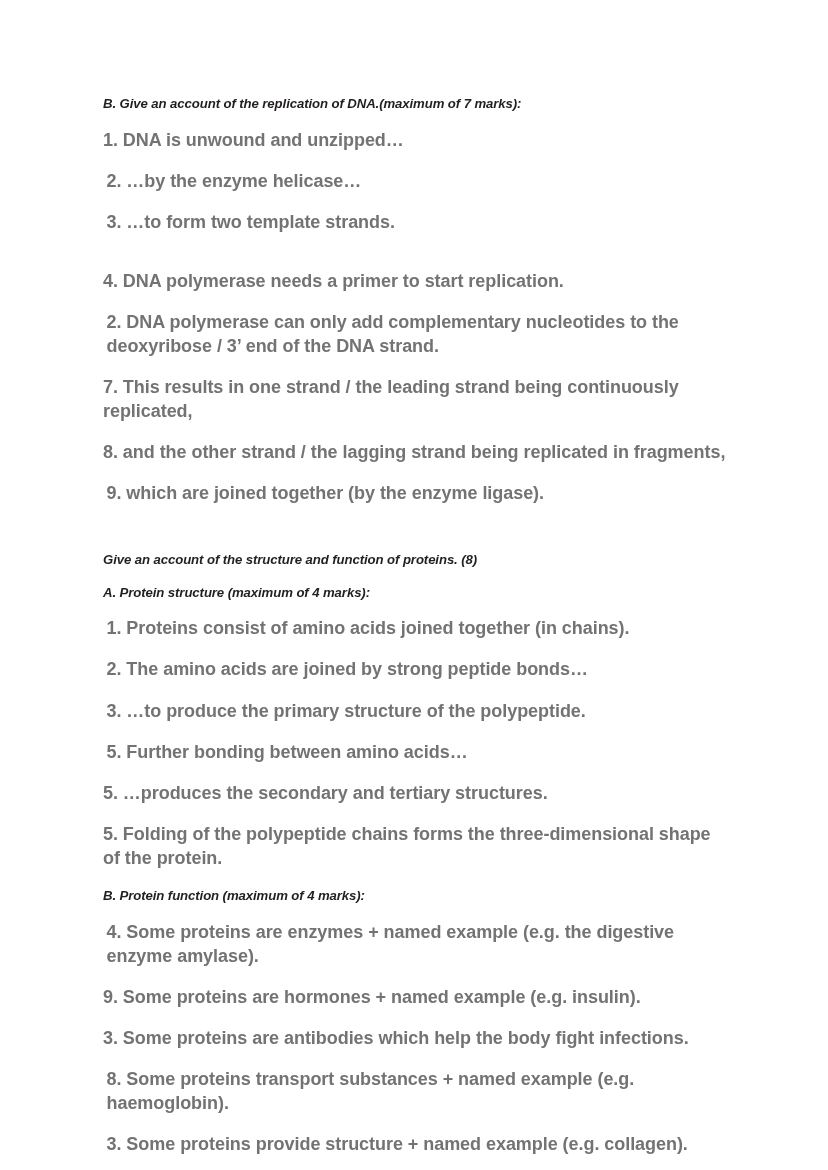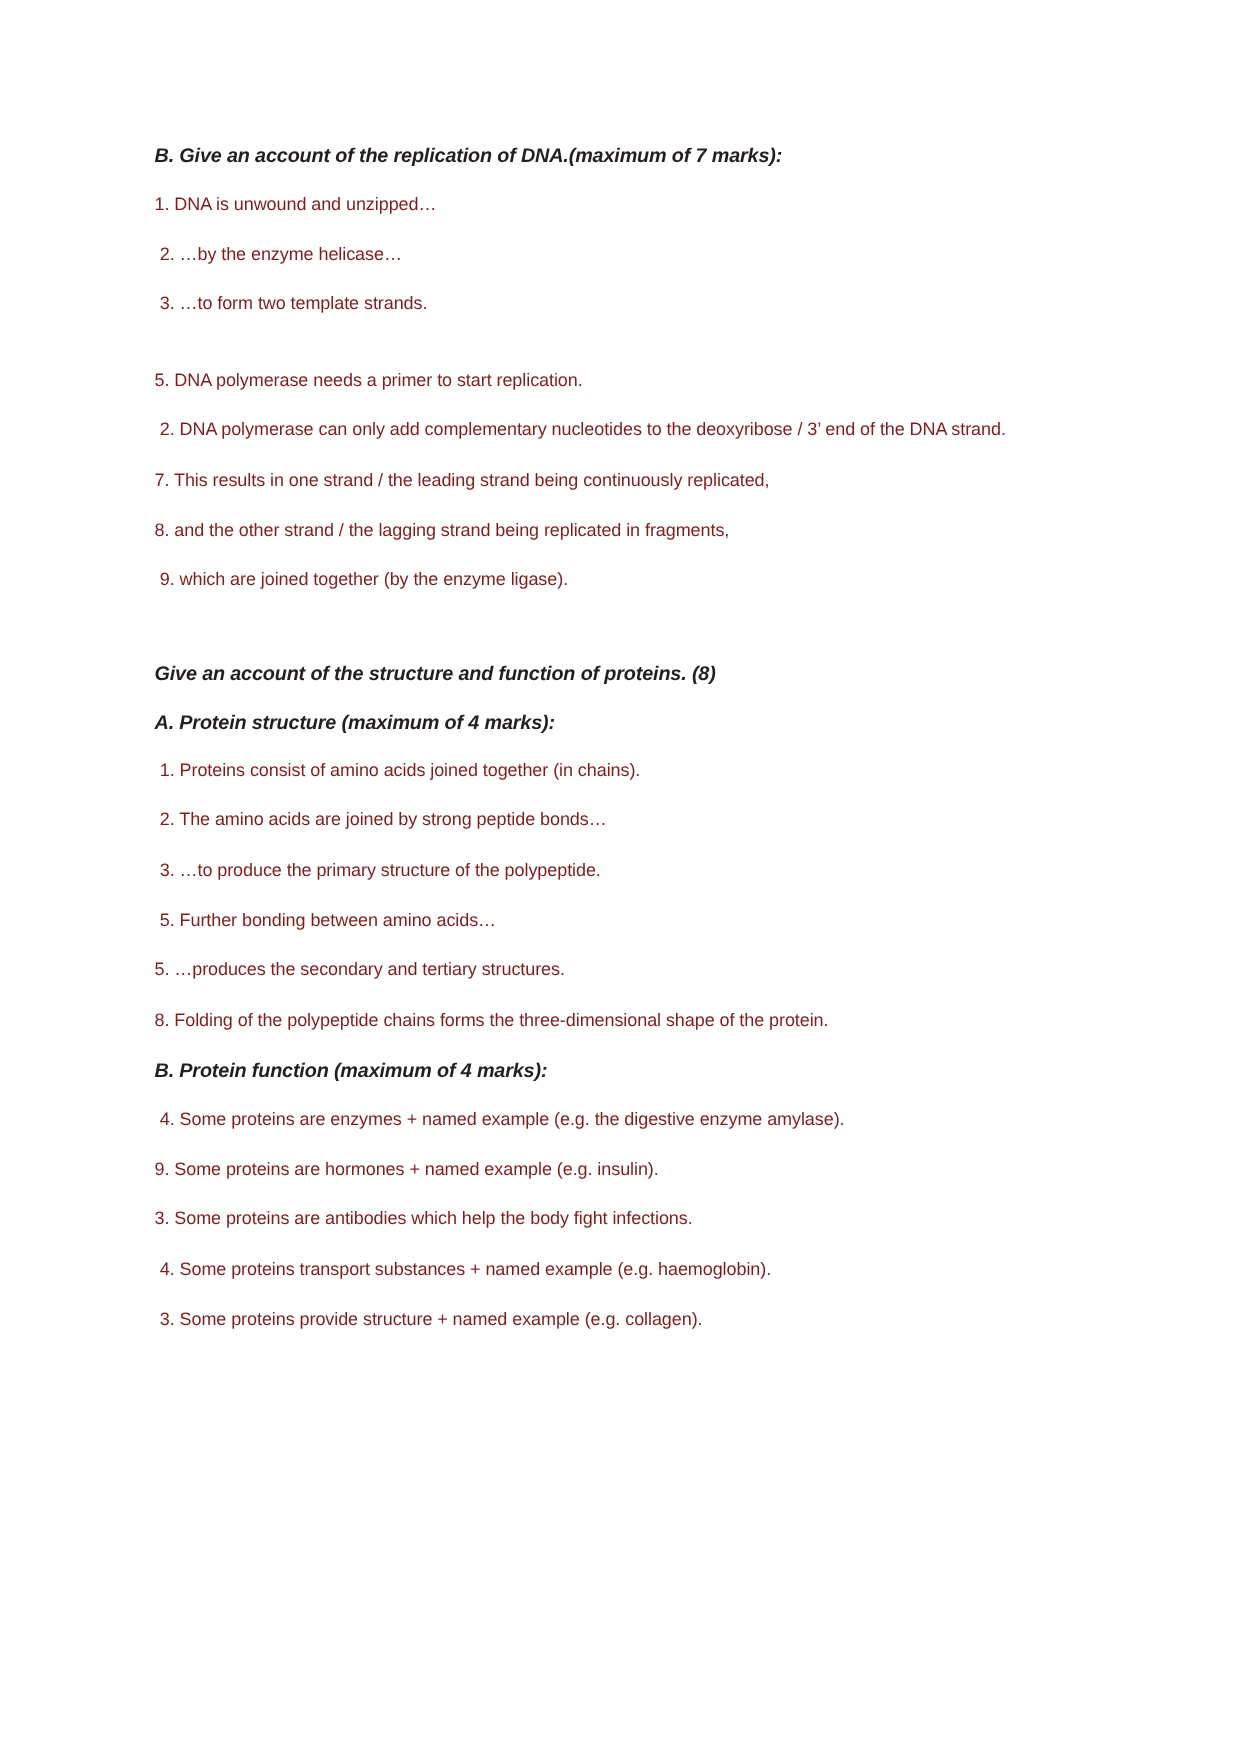--- a/index.html
+++ b/index.html
@@ -34,26 +34,26 @@
     font-weight: bold;
     font-style: italic;
     font-size: 13.2px;
     line-height: 1.25;
     letter-spacing: -0.1px;
     color: #231f20;
     margin: 0;
   }
 
   .item {
-    font-weight: normal;
+    font-weight: bold;
     font-style: normal;
-    font-size: 12px;
+    font-size: 18px;
     line-height: 1.32;
     letter-spacing: -0.05px;
-    color: #7f1d1d;
+    color: #737373;
     margin: 0;
   }
 
   
   .gap-heading-to-first { height: 16px; }
   .gap-item { height: 17.5px; }
   .gap-section { height: 46px; }
   .gap-heading-small { height: 16px; }
 
   .indent-0 { padding-left: 0px; }
@@ -75,21 +75,21 @@
       <div class="spacer gap-item"></div>
 
       <p class="item indent-1">2. …by the enzyme helicase…</p>
       <div class="spacer gap-item"></div>
 
       <p class="item indent-1">3. …to form two template strands.</p>
       <div class="spacer gap-item"></div>
 
       <div class="spacer gap-item"></div>
 
-      <p class="item indent-0">5. DNA polymerase needs a primer to start replication.</p>
+      <p class="item indent-0">4. DNA polymerase needs a primer to start replication.</p>
       <div class="spacer gap-item"></div>
 
       <p class="item indent-1">2. DNA polymerase can only add complementary nucleotides to the deoxyribose / 3’ end of the DNA strand.</p>
       <div class="spacer gap-item"></div>
 
       <p class="item indent-0">7. This results in one strand / the leading strand being continuously replicated,</p>
       <div class="spacer gap-item"></div>
 
       <p class="item indent-0">8. and the other strand / the lagging strand being replicated in fragments,</p>
       <div class="spacer gap-item"></div>
@@ -114,35 +114,35 @@
 
       <p class="item indent-1">3. …to produce the primary structure of the polypeptide.</p>
       <div class="spacer gap-item"></div>
 
       <p class="item indent-1">5. Further bonding between amino acids…</p>
       <div class="spacer gap-item"></div>
 
       <p class="item indent-0">5. …produces the secondary and tertiary structures.</p>
       <div class="spacer gap-item"></div>
 
-      <p class="item indent-0">8. Folding of the polypeptide chains forms the three-dimensional shape of the protein.</p>
+      <p class="item indent-0">5. Folding of the polypeptide chains forms the three-dimensional shape of the protein.</p>
       <div class="spacer gap-item"></div>
 
       <p class="heading indent-0">B. Protein function (maximum of 4 marks):</p>
       <div class="spacer gap-heading-to-first"></div>
 
       <p class="item indent-1">4. Some proteins are enzymes + named example (e.g. the digestive enzyme amylase).</p>
       <div class="spacer gap-item"></div>
 
       <p class="item indent-0">9. Some proteins are hormones + named example (e.g. insulin).</p>
       <div class="spacer gap-item"></div>
 
       <p class="item indent-0">3. Some proteins are antibodies which help the body fight infections.</p>
       <div class="spacer gap-item"></div>
 
-      <p class="item indent-1">4. Some proteins transport substances + named example (e.g. haemoglobin).</p>
+      <p class="item indent-1">8. Some proteins transport substances + named example (e.g. haemoglobin).</p>
       <div class="spacer gap-item"></div>
 
       <p class="item indent-1">3. Some proteins provide structure + named example (e.g. collagen).</p>
     </div>
 
   </div>
 </div>
 
 </body></html>

